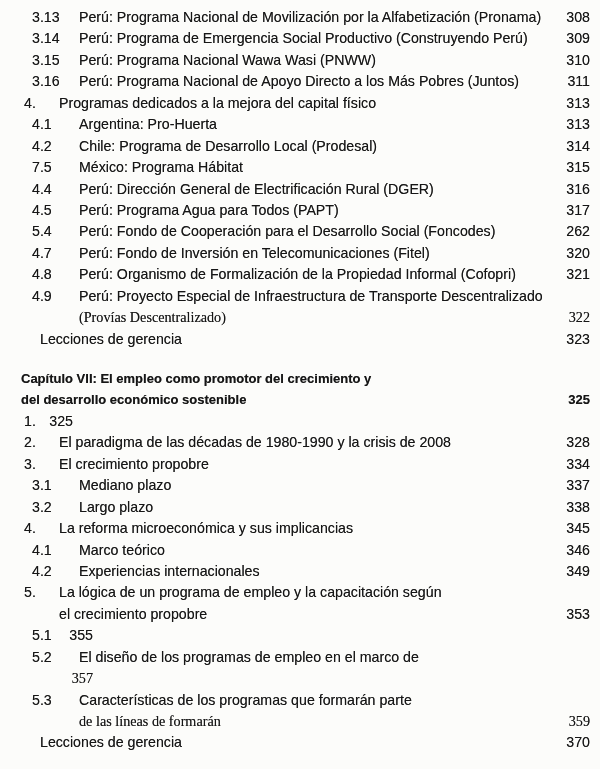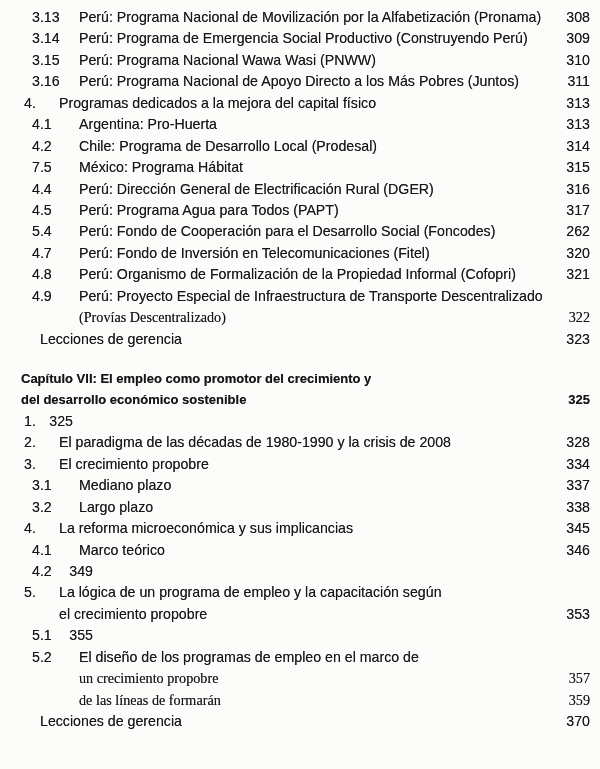--- a/index.html
+++ b/index.html
@@ -173,20 +173,21 @@
         <span class="title">La reforma microeconómica y sus implicancias</span>
         <span class="pg">345</span>
       </div>
     <div class="row k-item2">
         <span class="num">4.1</span>
         <span class="title">Marco teórico</span>
         <span class="pg">346</span>
       </div>
     <div class="row k-item2">
         <span class="num">4.2</span>
+        <span class="title">Experiencias internacionales</span>
         <span class="pg">349</span>
       </div>
     <div class="row k-item1">
         <span class="num">5.</span>
         <span class="title">La lógica de un programa de empleo y la capacitación según</span>
         <span class="pg"></span>
       </div>
     <div class="row k-cont1">
         <span class="title">el crecimiento propobre</span>
         <span class="pg">353</span>
@@ -194,22 +195,26 @@
     <div class="row k-item2">
         <span class="num">5.1</span>
         <span class="pg">355</span>
       </div>
     <div class="row k-item2">
         <span class="num">5.2</span>
         <span class="title">El diseño de los programas de empleo en el marco de</span>
         <span class="pg"></span>
       </div>
     <div class="row k-cont2">
-        <span class="title">un crecimiento propobre</span>
         <span class="pg">357</span>
+      </div>
+    <div class="row k-item2">
+        <span class="num">5.3</span>
+        <span class="title">Características de los programas que formarán parte</span>
+        <span class="pg"></span>
       </div>
     <div class="row k-cont2">
         <span class="title">de las líneas de formarán</span>
         <span class="pg">359</span>
       </div>
     <div class="row k-plain">
         <span class="title">Lecciones de gerencia</span>
         <span class="pg">370</span>
       </div>
   </div>

